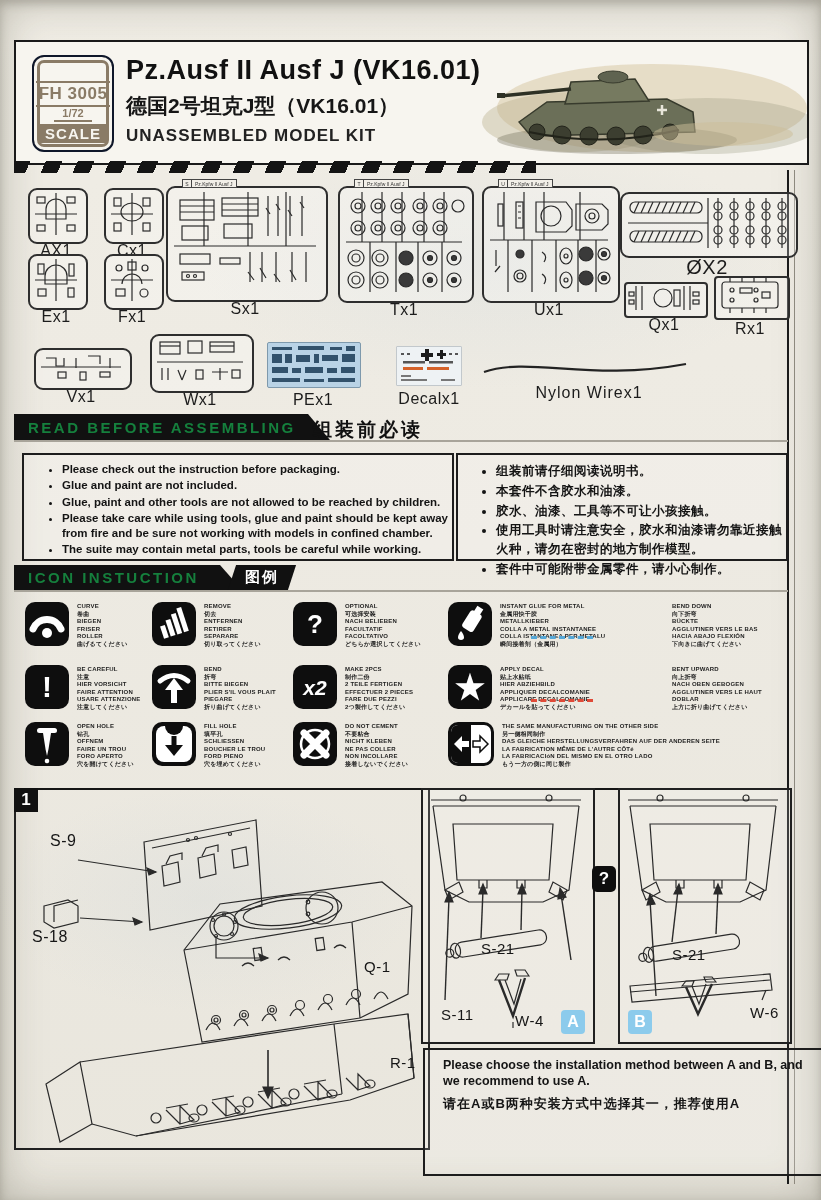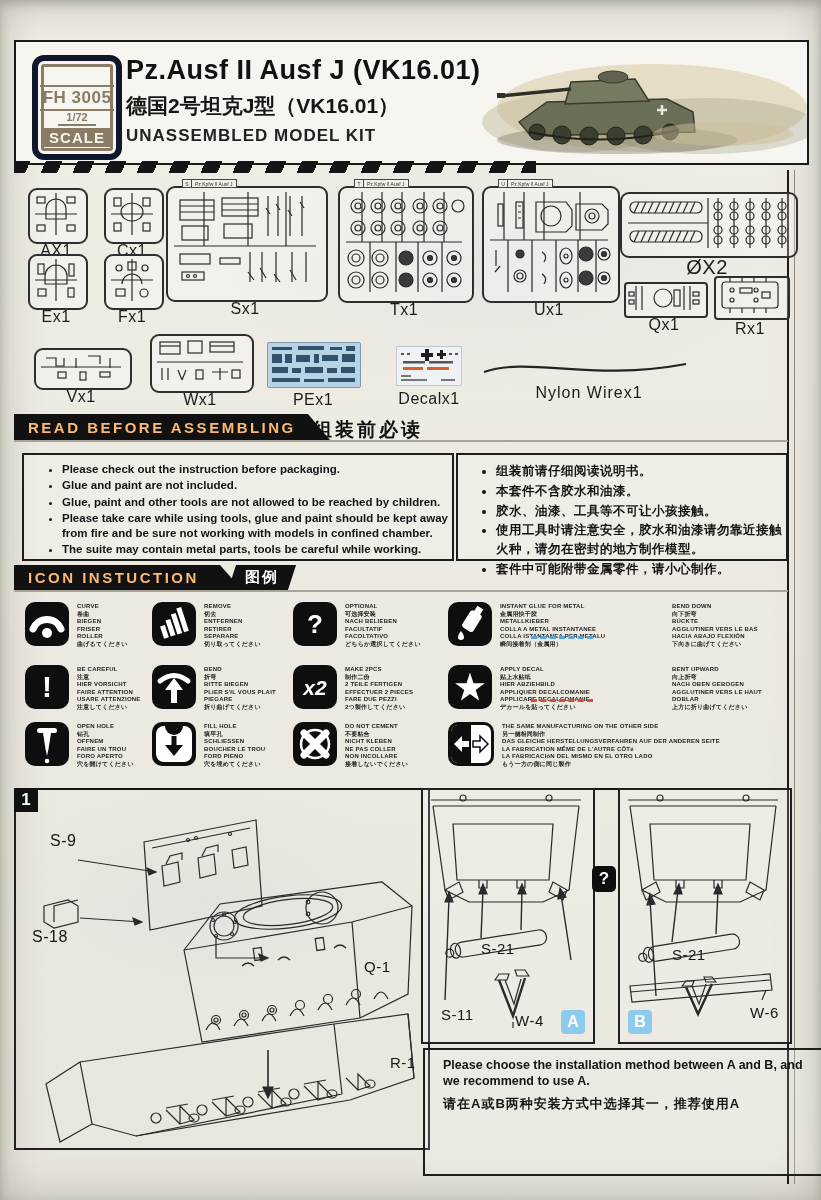--- a/index.html
+++ b/index.html
@@ -5,21 +5,21 @@
   html,body{margin:0;padding:0;background:#b5b1a6;font-family:"Liberation Sans",sans-serif;}
   .page{position:relative;width:821px;height:1200px;margin:0 auto;overflow:hidden;
     background:
       radial-gradient(420px 180px at 60% 22%, rgba(190,205,215,.20), transparent 70%),
       radial-gradient(300px 160px at 25% 75%, rgba(185,200,212,.16), transparent 70%),
       linear-gradient(180deg,#f0ede5 0%,#edeae2 45%,#e9e6dd 100%);
     box-shadow: inset 0 0 45px rgba(90,85,70,.35), inset 0 4px 10px rgba(60,55,45,.25);}
   .abs{position:absolute;}
   
   .header-box{left:14px;top:40px;width:791px;height:121px;border:2px solid #1a1a1a;background:#f7f5ef;overflow:hidden;}
-  .badge{left:16px;top:13px;width:78px;height:93px;border:6px solid #0f172a;border-radius:12px;
+  .badge{left:16px;top:13px;width:78px;height:93px;border:2px solid #0f172a;border-radius:12px;
     box-shadow:inset 0 0 0 3px #f7f5ef, inset 0 0 0 6px #8a7b66;display:flex;flex-direction:column;align-items:center;justify-content:flex-end;color:#8a7b66;text-align:center;}
   .badge .b1{font-size:17px;font-weight:bold;letter-spacing:.5px;margin-top:12px;border-top:2px solid #8a7b66;border-bottom:2px solid #8a7b66;padding:1px 3px;}
   .badge .b2{font-size:11px;font-weight:bold;border-bottom:2px solid #8a7b66;padding:0 8px 1px;}
   .badge .b3{font-size:15px;font-weight:bold;background:#8a7b66;color:#f7f5ef;width:84%;margin:2px 0 7px;padding:1px 0;letter-spacing:1px;}
   .title1{left:110px;top:13px;font-size:27px;font-weight:bold;color:#111;letter-spacing:.5px;}
   .title2{left:110px;top:50px;font-size:21px;font-weight:bold;color:#161616;}
   .title3{left:110px;top:84px;font-size:17px;font-weight:bold;color:#222;letter-spacing:1px;}
   .headerart{right:0;top:0;width:340px;height:117px;}
   .logo{right:24px;top:14px;width:168px;height:52px;}
   .logo .pm{position:absolute;right:6px;top:2px;background:#111;color:#fff;font-size:6.5px;font-style:italic;padding:1px 5px;border-radius:2px;}
@@ -34,21 +34,21 @@
   .sprues{left:14px;top:176px;width:774px;height:238px;}
   .sprue{position:absolute;border:2px solid #2e2e2e;border-radius:9px;background:rgba(255,255,255,.25);}
   .sprue svg{display:block;}
   .sprue-label{position:absolute;font-size:16px;color:#1c1c1c;text-align:center;letter-spacing:.5px;}
   .sprue-tab{position:absolute;top:-9px;left:14px;height:9px;display:flex;align-items:stretch;font-size:5px;color:#333;}
   .sprue-tab .lt{border:1px solid #444;width:8px;text-align:center;line-height:8px;background:#f2efe8;}
   .sprue-tab .tt{border:1px solid #444;border-left:none;padding:0 3px;line-height:8px;background:#f2efe8;white-space:nowrap;}
   .pe-sheet{background:#b9d3e6;border:1px solid #7e99ac;border-radius:2px;}
   .decal-sheet{background:#eef2f4;border:1px solid #c2c8cc;border-radius:1px;}
   
-  .banner{background:#111;color:#fdba74;font-weight:bold;display:flex;align-items:center;padding-left:14px;letter-spacing:2.5px;}
+  .banner{background:#111;color:#15803d;font-weight:bold;display:flex;align-items:center;padding-left:14px;letter-spacing:2.5px;}
   .banner.cut{clip-path:polygon(0 0,calc(100% - 22px) 0,100% 100%,0 100%);}
   .grayline{height:2px;background:#a8a49a;}
   .cn-banner-text{font-size:19px;font-weight:bold;color:#111;letter-spacing:3px;}
   .tu-box{background:#111;color:#fff;font-weight:bold;font-size:15px;letter-spacing:2px;transform:skewX(-18deg);display:flex;align-items:center;justify-content:center;}
   .tu-box>span{transform:skewX(18deg);}
   
   .warnbox{border:2px solid #1d1d1d;background:rgba(255,255,255,.18);}
   .warnbox ul{margin:7px 4px 6px 22px;padding:0;}
   .warnbox li{font-size:11.5px;font-weight:bold;color:#141414;line-height:1.33;margin-bottom:1px;margin-left:16px;}
   .warnbox.cn li{font-size:12.5px;line-height:1.5;letter-spacing:.5px;}

